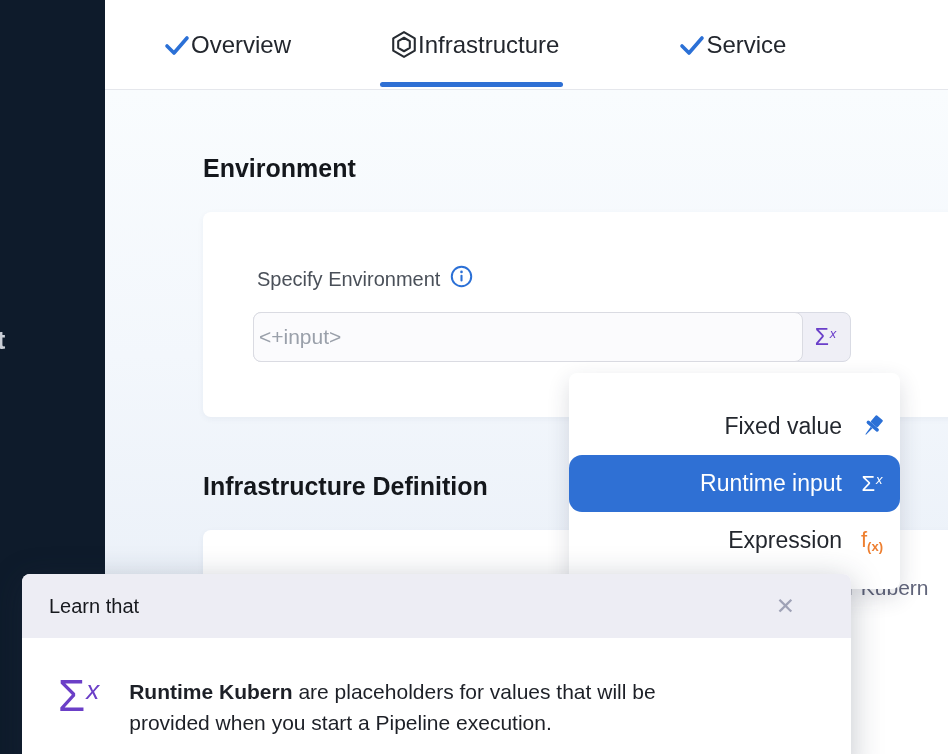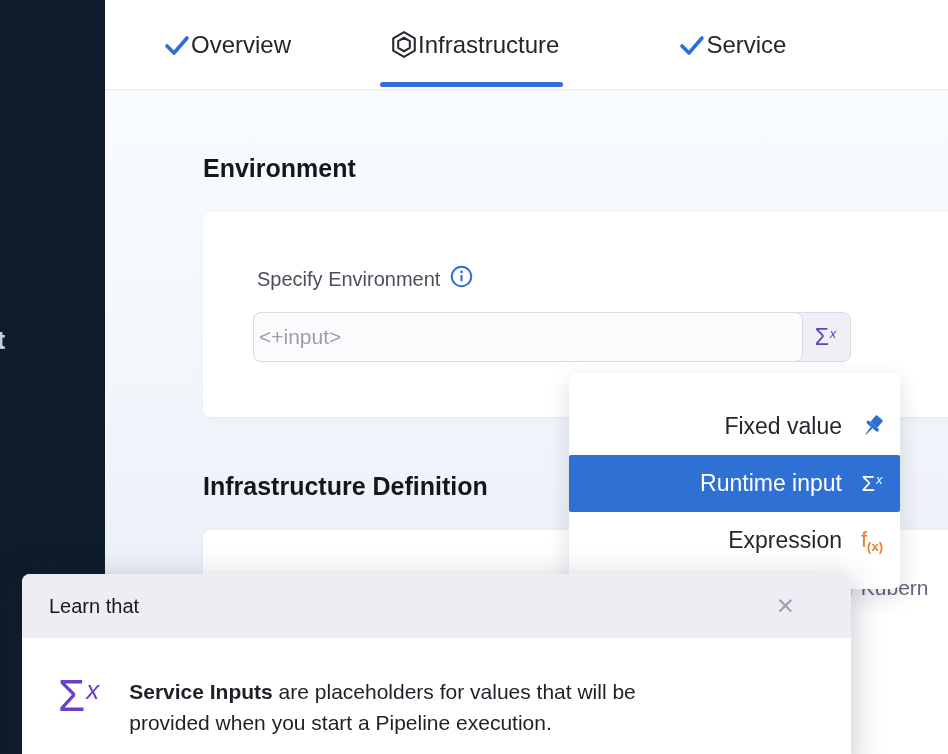--- a/index.html
+++ b/index.html
@@ -69,21 +69,21 @@
     position:absolute; left:552px; top:373px; width:331px; z-index:5;
     background:#fff; border-radius:8px; box-shadow:0 8px 22px rgba(35,45,70,0.16);
     padding:25px 0 20px 0;
     margin-left:17px;
   }
   .menu-item {
     height:57px; display:flex; align-items:center; justify-content:flex-end;
     gap:12px; padding-right:10px; font-size:23px; color:#23272e; cursor:pointer;
   }
   .menu-item .icon-box { width:36px; height:36px; display:flex; align-items:center; justify-content:center; }
-  .menu-item.selected { background:#2f70d4; color:#ffffff; border-radius:2px;padding-left:24px; }
+  .menu-item.selected { background:#2f70d4; color:#ffffff; border-radius:13px;padding-left:24px; }
   .menu-item.selected .sigma { color:#ffffff; font-size:22px; }
   .fx { color:#ee7f30; font-size:22px; line-height:1;text-align:center; }
   .fx .sub { font-size:13px; font-weight:700; vertical-align:-4px; }
   
   .popup {
     position:absolute; left:22px; top:574px; width:829px; height:200px; z-index:10;
     background:#fff; border-radius:8px 8px 0 0; box-shadow:0 6px 32px rgba(35,45,70,0.28);
   }
   .popup-header {
     height:64px; background:#ededf4; border-radius:8px 8px 0 0;
@@ -191,19 +191,19 @@
   </div>
 
   <div class="popup">
     <div class="popup-header">
       <span class="popup-title">Learn that</span>
       <span class="popup-close">✕</span>
     </div>
     <div class="popup-body">
       <span class="sigma-big"><span>Σ</span><span class="sup">x</span></span>
       <div class="popup-text">
-        <b>Service Inputs</b><span> are placeholders for values that will be</span><br>
+        <b>Runtime Kubern</b><span> are placeholders for values that will be</span><br>
         <span>provided when you start a Pipeline execution.</span>
       </div>
     </div>
   </div>
 
 </div>
 
 </body></html>

